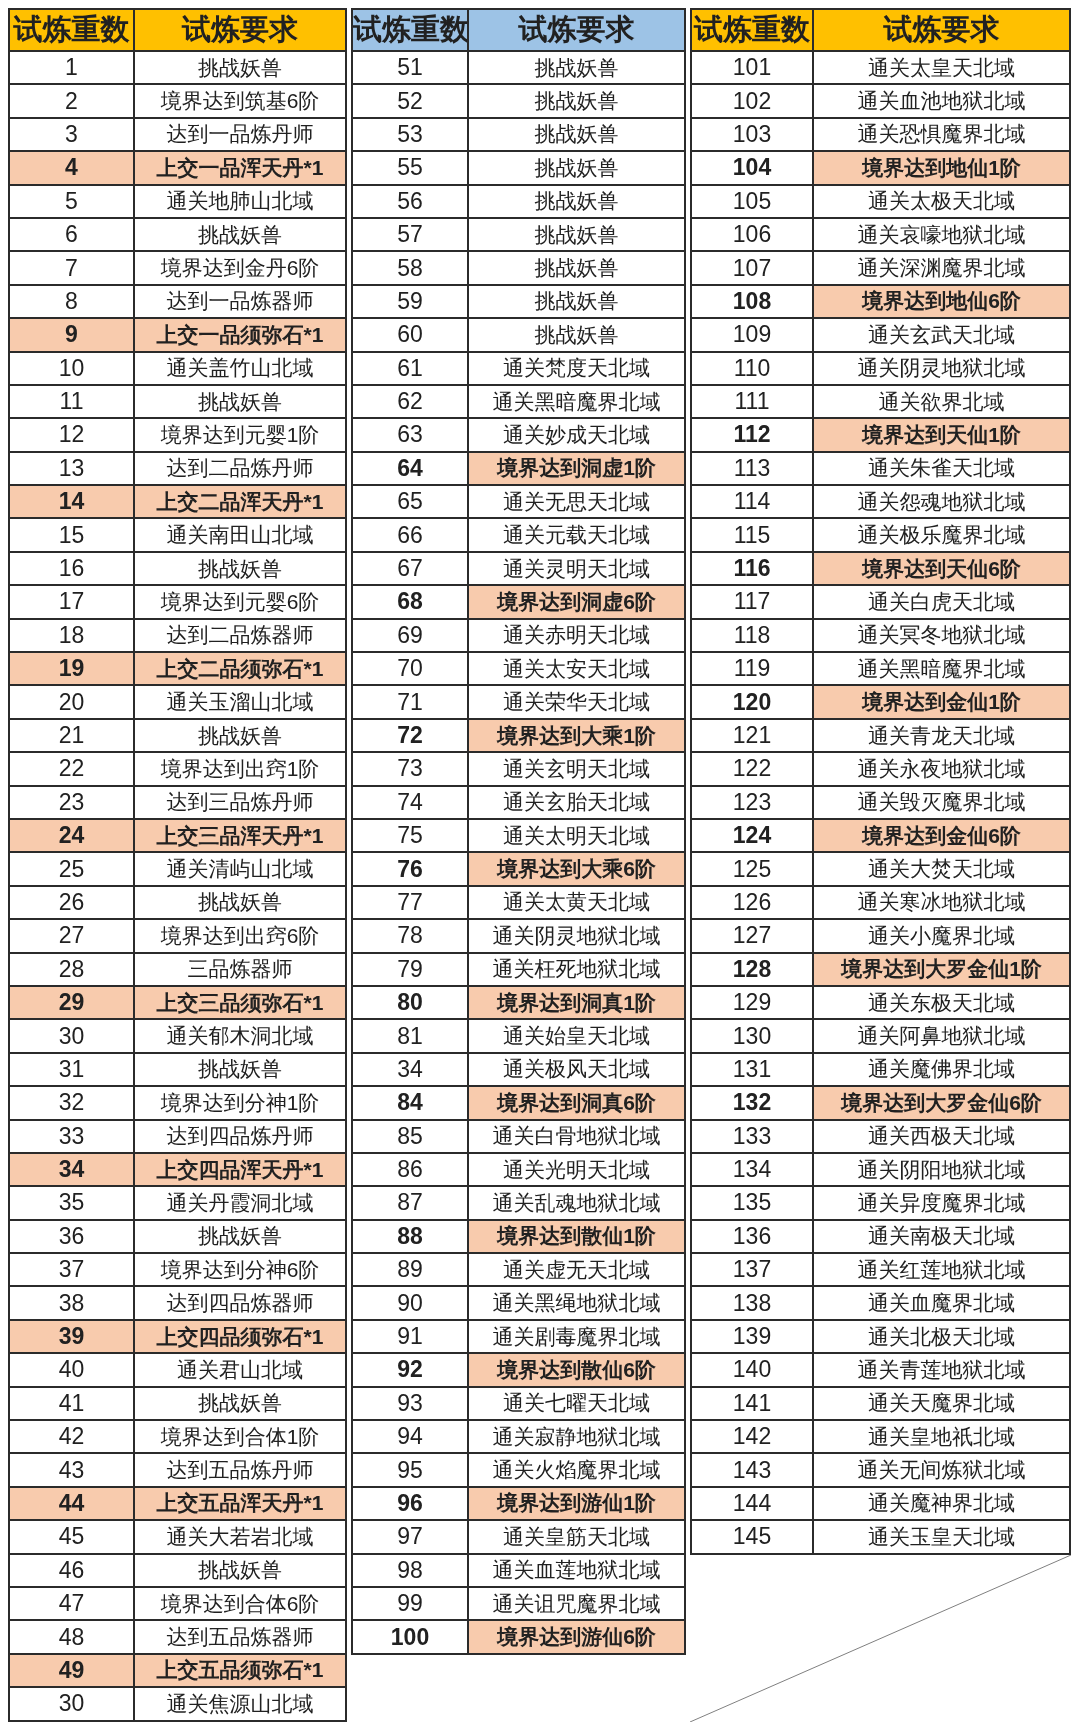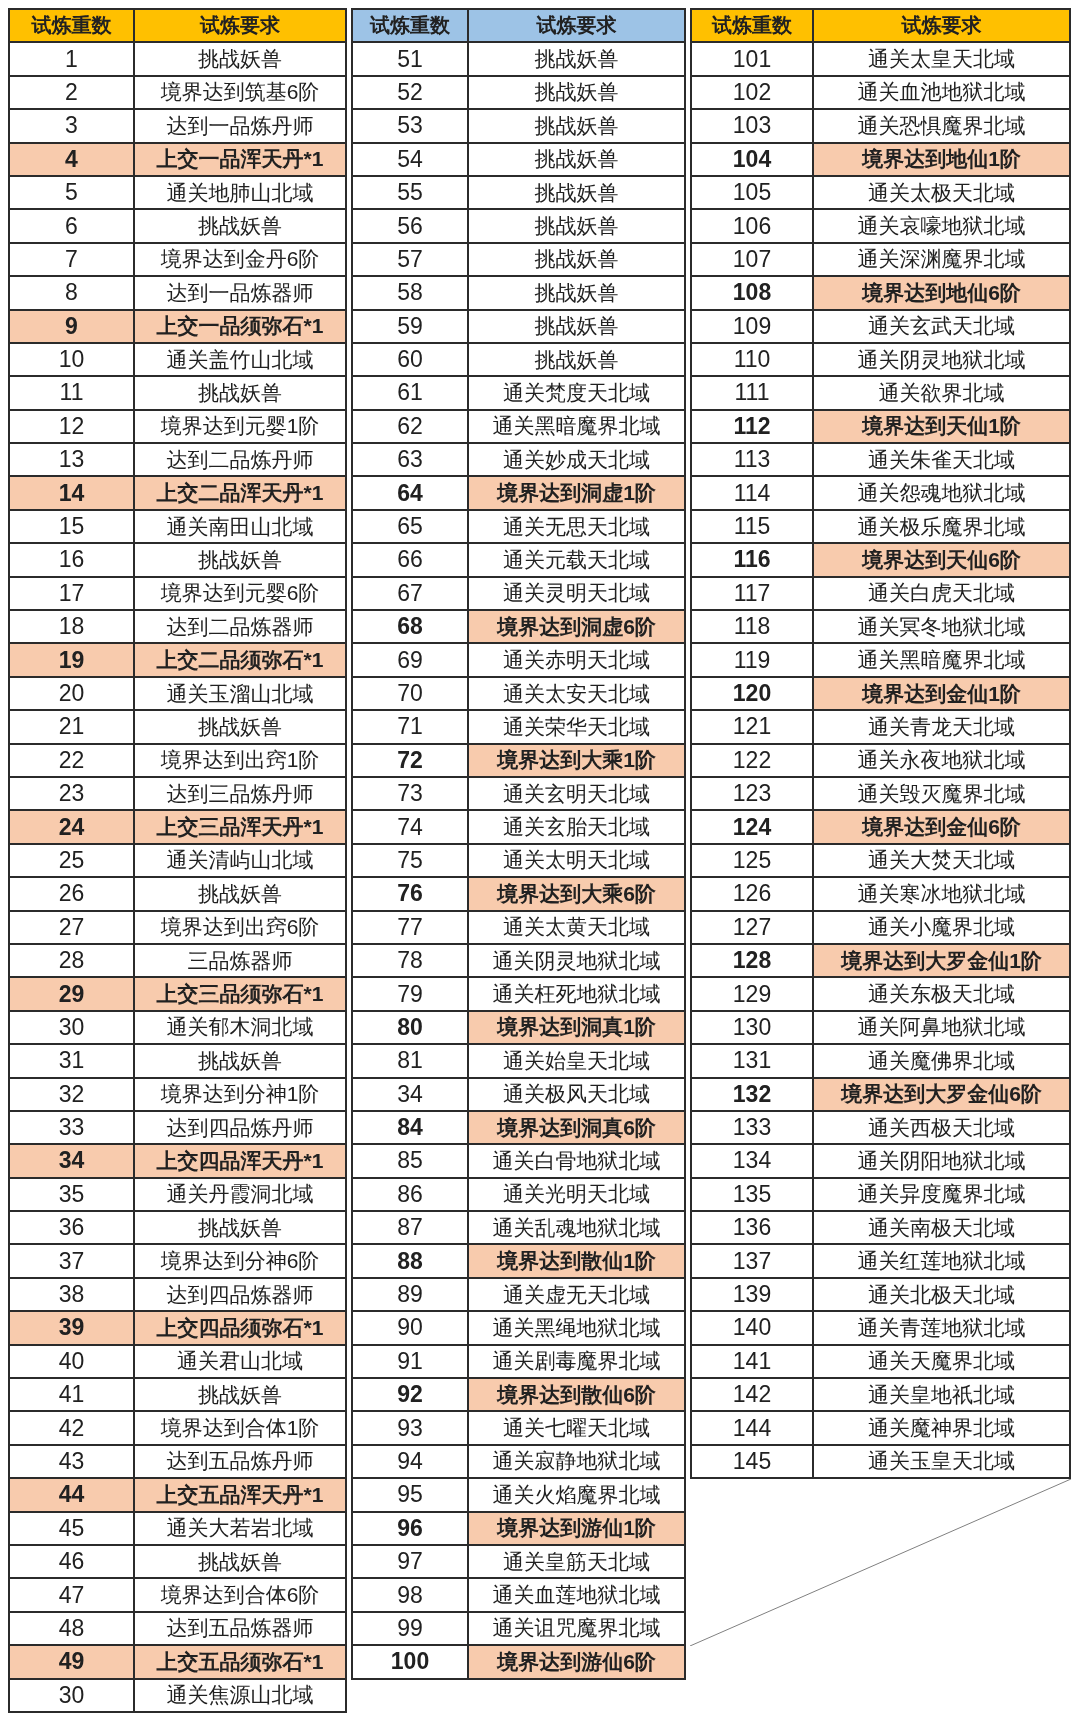--- a/index.html
+++ b/index.html
@@ -31,21 +31,21 @@
     border: 2px solid var(--border, #2b2b2b);
     text-align: center;
     vertical-align: middle;
     padding: 0;
     overflow: hidden;
     white-space: nowrap;
     height: 31.4px;
     box-sizing: content-box;
   }
   th {
-    font-size: 20px;
+    font-size: 29px;
     font-weight: bold;
   }
   td { font-size: 21px; }
   td.num { font-size: 23px; }
 
   #g0 .col-num { width: 125px; }
   #g1 .col-num { width: 116px; }
   #g2 .col-num { width: 122px; }
 
   tr.hl td { font-weight: bold; }
@@ -301,24 +301,20 @@
           </tr>
           <tr>
             <td class="num">52</td>
             <td class="req">挑战妖兽</td>
           </tr>
           <tr>
             <td class="num">53</td>
             <td class="req">挑战妖兽</td>
           </tr>
           <tr>
-            <td class="num">54</td>
-            <td class="req">挑战妖兽</td>
-          </tr>
-          <tr>
             <td class="num">55</td>
             <td class="req">挑战妖兽</td>
           </tr>
           <tr>
             <td class="num">56</td>
             <td class="req">挑战妖兽</td>
           </tr>
           <tr>
             <td class="num">57</td>
             <td class="req">挑战妖兽</td>
@@ -649,34 +645,42 @@
           </tr>
           <tr>
             <td class="num">136</td>
             <td class="req">通关南极天北域</td>
           </tr>
           <tr>
             <td class="num">137</td>
             <td class="req">通关红莲地狱北域</td>
           </tr>
           <tr>
+            <td class="num">138</td>
+            <td class="req">通关血魔界北域</td>
+          </tr>
+          <tr>
             <td class="num">139</td>
             <td class="req">通关北极天北域</td>
           </tr>
           <tr>
             <td class="num">140</td>
             <td class="req">通关青莲地狱北域</td>
           </tr>
           <tr>
             <td class="num">141</td>
             <td class="req">通关天魔界北域</td>
           </tr>
           <tr>
             <td class="num">142</td>
             <td class="req">通关皇地祇北域</td>
+          </tr>
+          <tr>
+            <td class="num">143</td>
+            <td class="req">通关无间炼狱北域</td>
           </tr>
           <tr>
             <td class="num">144</td>
             <td class="req">通关魔神界北域</td>
           </tr>
           <tr>
             <td class="num">145</td>
             <td class="req">通关玉皇天北域</td>
           </tr>
         </tbody>

